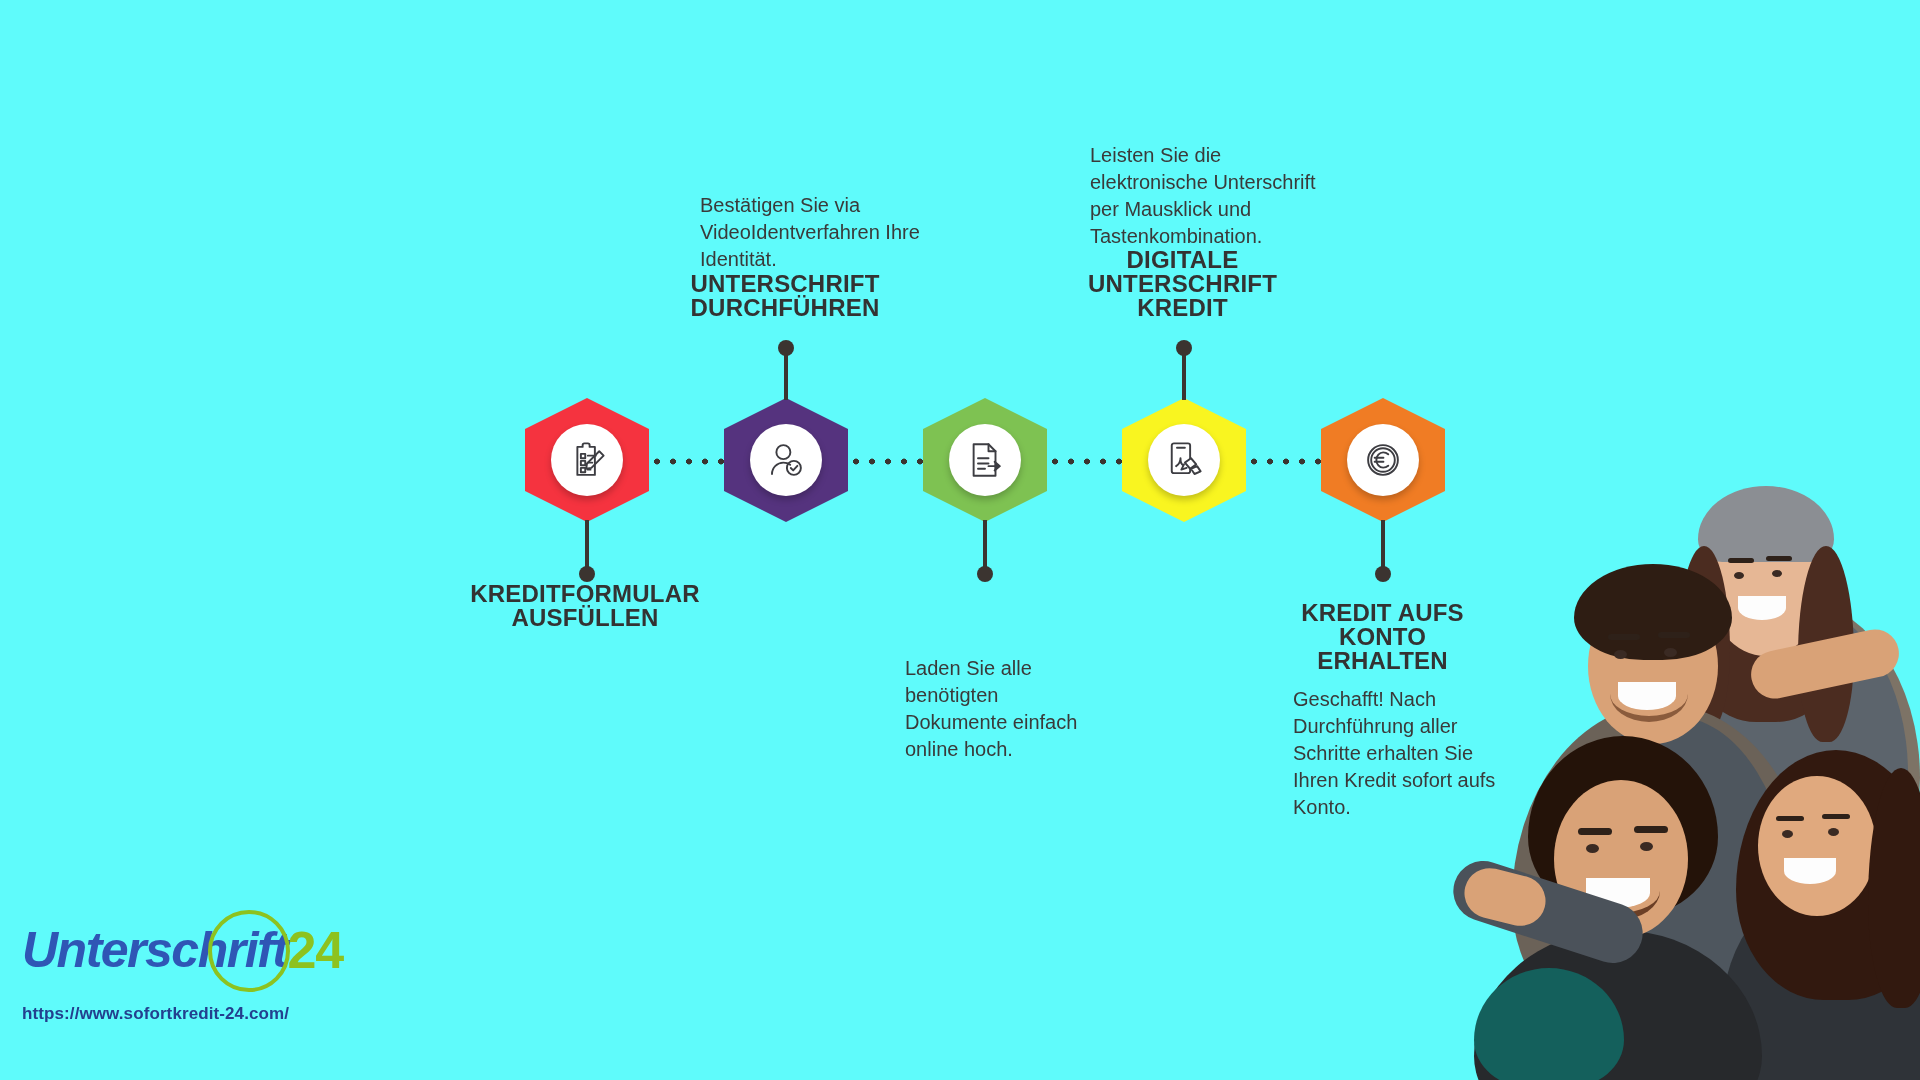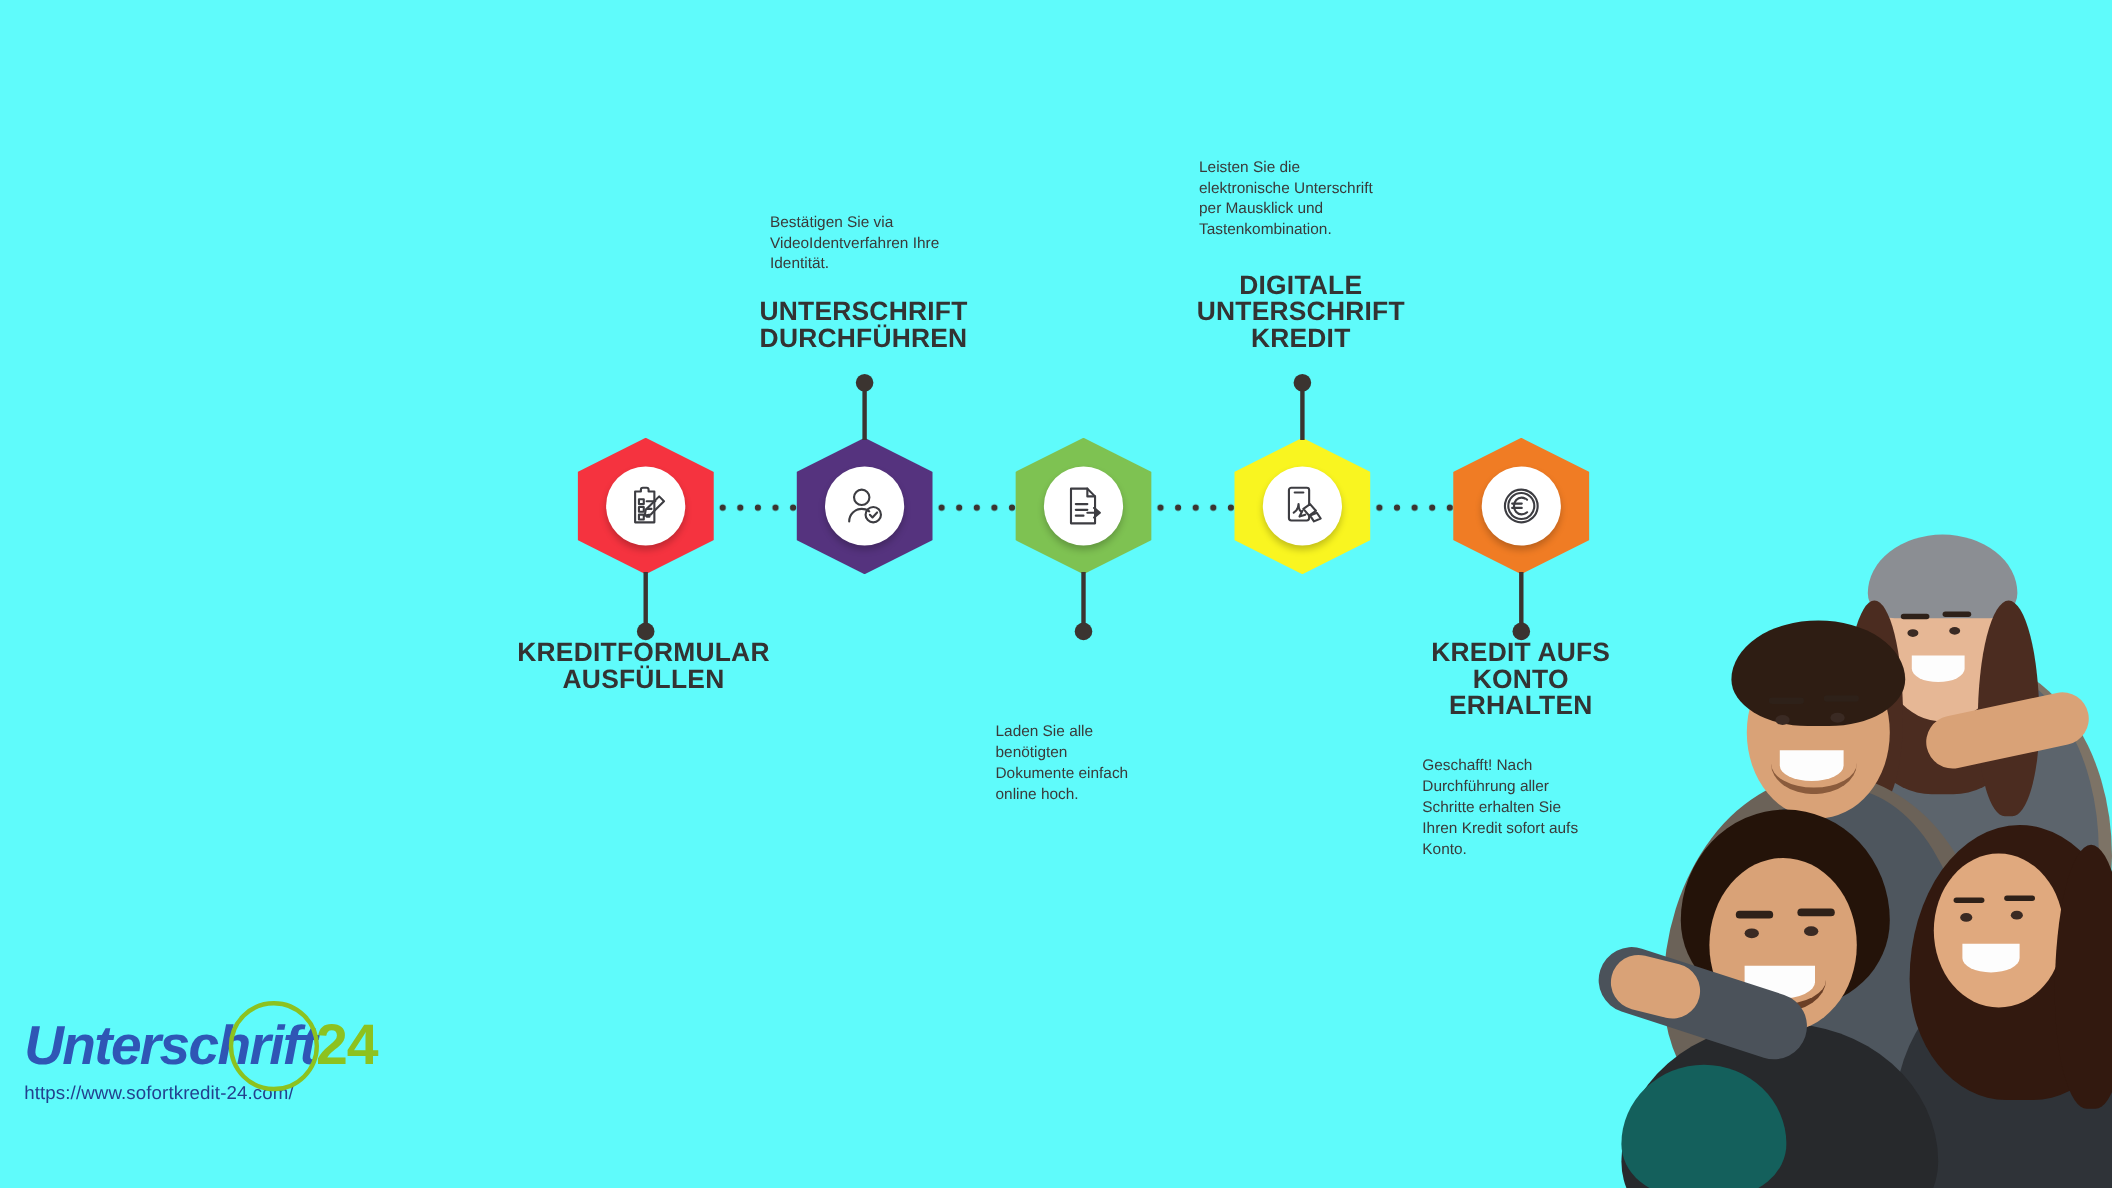--- a/index.html
+++ b/index.html
@@ -143,21 +143,21 @@
     font-size: 24px;
     font-weight: bold;
     line-height: 1.0;
     letter-spacing: .2px;
     color: #333333;
     white-space: pre-line;
   }
   .blk-title.center { text-align: center; }
 
   .blk-desc {
-    font-size: 14px;
+    font-size: 20px;
     font-weight: normal;
     line-height: 1.35;
     color: #3a3a3a;
     white-space: pre-line;
   }
 
   
   .logo {
     position: absolute;
     left: 22px;
@@ -192,23 +192,23 @@
     position: absolute;
     right: 62px;
     top: -6px;
     width: 82px;
     height: 82px;
     border: 4px solid #8dc21f;
     border-radius: 50%;
     z-index: 1;
   }
   .logo-url {
-    margin-top: 0;
+    margin-top: 20px;
     font-size: 17px;
-    font-weight: normal;
+    font-weight: bold;
     color: #23408e;
     letter-spacing: .1px;
   }
 </style>
 </head>
 <body style="background: rgb(95, 251, 251);">
 
 <div id="stage">
 
   <div class="people-photo">
@@ -375,21 +375,21 @@
             <circle cx="24" cy="24" r="13.5"></circle>
             <path d="M30 17.5c-1.6-1.4-3.6-2.2-5.8-2.2-4.3 0-7.8 3.9-7.8 8.7s3.5 8.7 7.8 8.7c2.2 0 4.2-.8 5.8-2.2"></path>
             <path d="M14.5 21.5h10M14.5 26h10"></path>
           </svg>
         </div>
       </div>
     </div>
     <div class="stem" style="left:1381px; top:520px; height:52px;"></div>
     <div class="stem-dot" style="left:1375px; top:566px;"></div>
 
-    <div class="blk" style="left:1255px; top:582px; width:255px;">
+    <div class="blk" style="left:1255px; top:601px; width:255px;">
       <div class="blk-title center">KREDIT AUFS
 KONTO
 ERHALTEN</div>
     </div>
     <div class="blk" style="left:1293px; top:686px; width:220px;">
       <div class="blk-desc">Geschafft! Nach
 Durchführung aller
 Schritte erhalten Sie
 Ihren Kredit sofort aufs
 Konto.</div>

